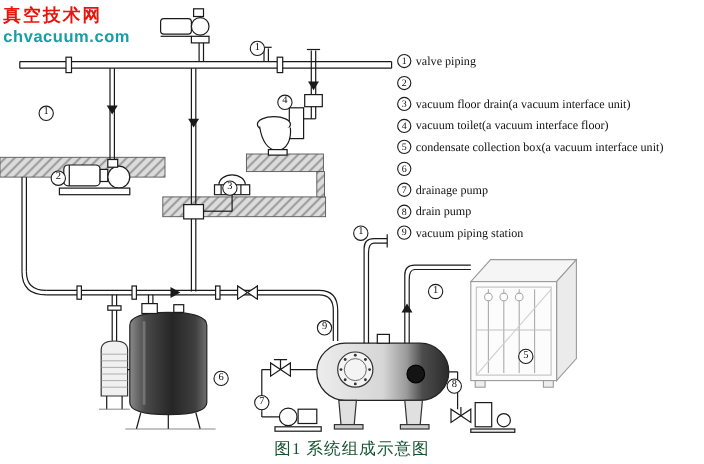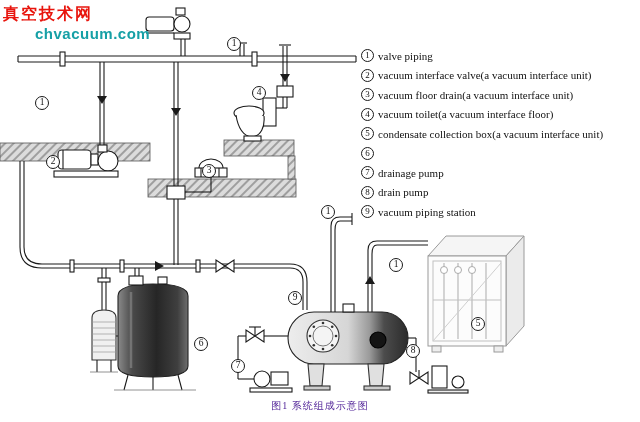--- a/index.html
+++ b/index.html
@@ -3,38 +3,38 @@
 <meta charset="utf-8">
 <style>
   * { margin:0; padding:0; box-sizing:border-box; }
   html,body { background:#ffffff; }
   body { font-family:"Liberation Serif", serif; }
   .stage { position:relative; width:640px; height:422px; background:#fff; overflow:hidden; }
   .schematic-svg { position:absolute; left:0; top:0; }
 
   .watermark { position:absolute; left:3px; top:5px; line-height:1.25; z-index:5; }
   .wm-cn  { color:#e8150d; font-weight:bold; font-size:16px; letter-spacing:2px;
-            font-family:Liberation Mono, monospace;
+            font-family:Liberation Sans, sans-serif;
             text-shadow:1px 1px 0 #fff, -1px -1px 0 #fff, 1px -1px 0 #fff, -1px 1px 0 #fff; }
   .wm-url { color:#16a0a6; font-weight:bold; font-size:15px; letter-spacing:0.5px;
-            font-family:"Liberation Sans", sans-serif;margin-left:32px; }
+            font-family:"Liberation Sans", sans-serif; }
 
   .legend { position:absolute; left:361px; top:49px; display:flex; flex-direction:column; gap:6.5px; z-index:4; }
   .legend-row { display:flex; align-items:center; white-space:nowrap; }
   .badge { display:inline-flex; align-items:center; justify-content:center;
            width:13px; height:13px; border:1px solid #1a1a1a; border-radius:50%;
            font-size:9px; line-height:1; background:#fff; color:#111; flex:0 0 auto;
            font-family:"Liberation Serif", serif; }
   .legend-row .badge { margin-right:4px; }
   .legend-text { font-size:11px; color:#111; }
 
   .abs-badge { position:absolute; width:14px; height:14px; font-size:9.5px; z-index:6; }
 
   .caption { position:absolute; left:0; right:0; top:399px; text-align:center;
-             font-size:10px; color:#4c1d95; letter-spacing:1px; z-index:4; }
+             font-size:15px; color:#14532d; letter-spacing:1px; z-index:4; }
 </style>
 </head>
 <body>
 
 <div class="stage">
 
   <svg class="schematic-svg" width="640" height="422" viewBox="0 0 640 422" xmlns="http://www.w3.org/2000/svg">
     <defs>
       <pattern id="hatch" width="6" height="6" patternUnits="userSpaceOnUse" patternTransform="rotate(45)">
         <rect width="6" height="6" fill="#dcdcdc"></rect>
@@ -281,21 +281,20 @@
     <div class="wm-url">chvacuum.com</div>
   </div>
 
   <div class="legend">
     <div class="legend-row">
       <span class="badge">1</span>
       <span class="legend-text">valve piping</span>
     </div>
     <div class="legend-row">
       <span class="badge">2</span>
-      <span class="legend-text">vacuum interface valve(a vacuum interface unit)</span>
     </div>
     <div class="legend-row">
       <span class="badge">3</span>
       <span class="legend-text">vacuum floor drain(a vacuum interface unit)</span>
     </div>
     <div class="legend-row">
       <span class="badge">4</span>
       <span class="legend-text">vacuum toilet(a vacuum interface floor)</span>
     </div>
     <div class="legend-row">

